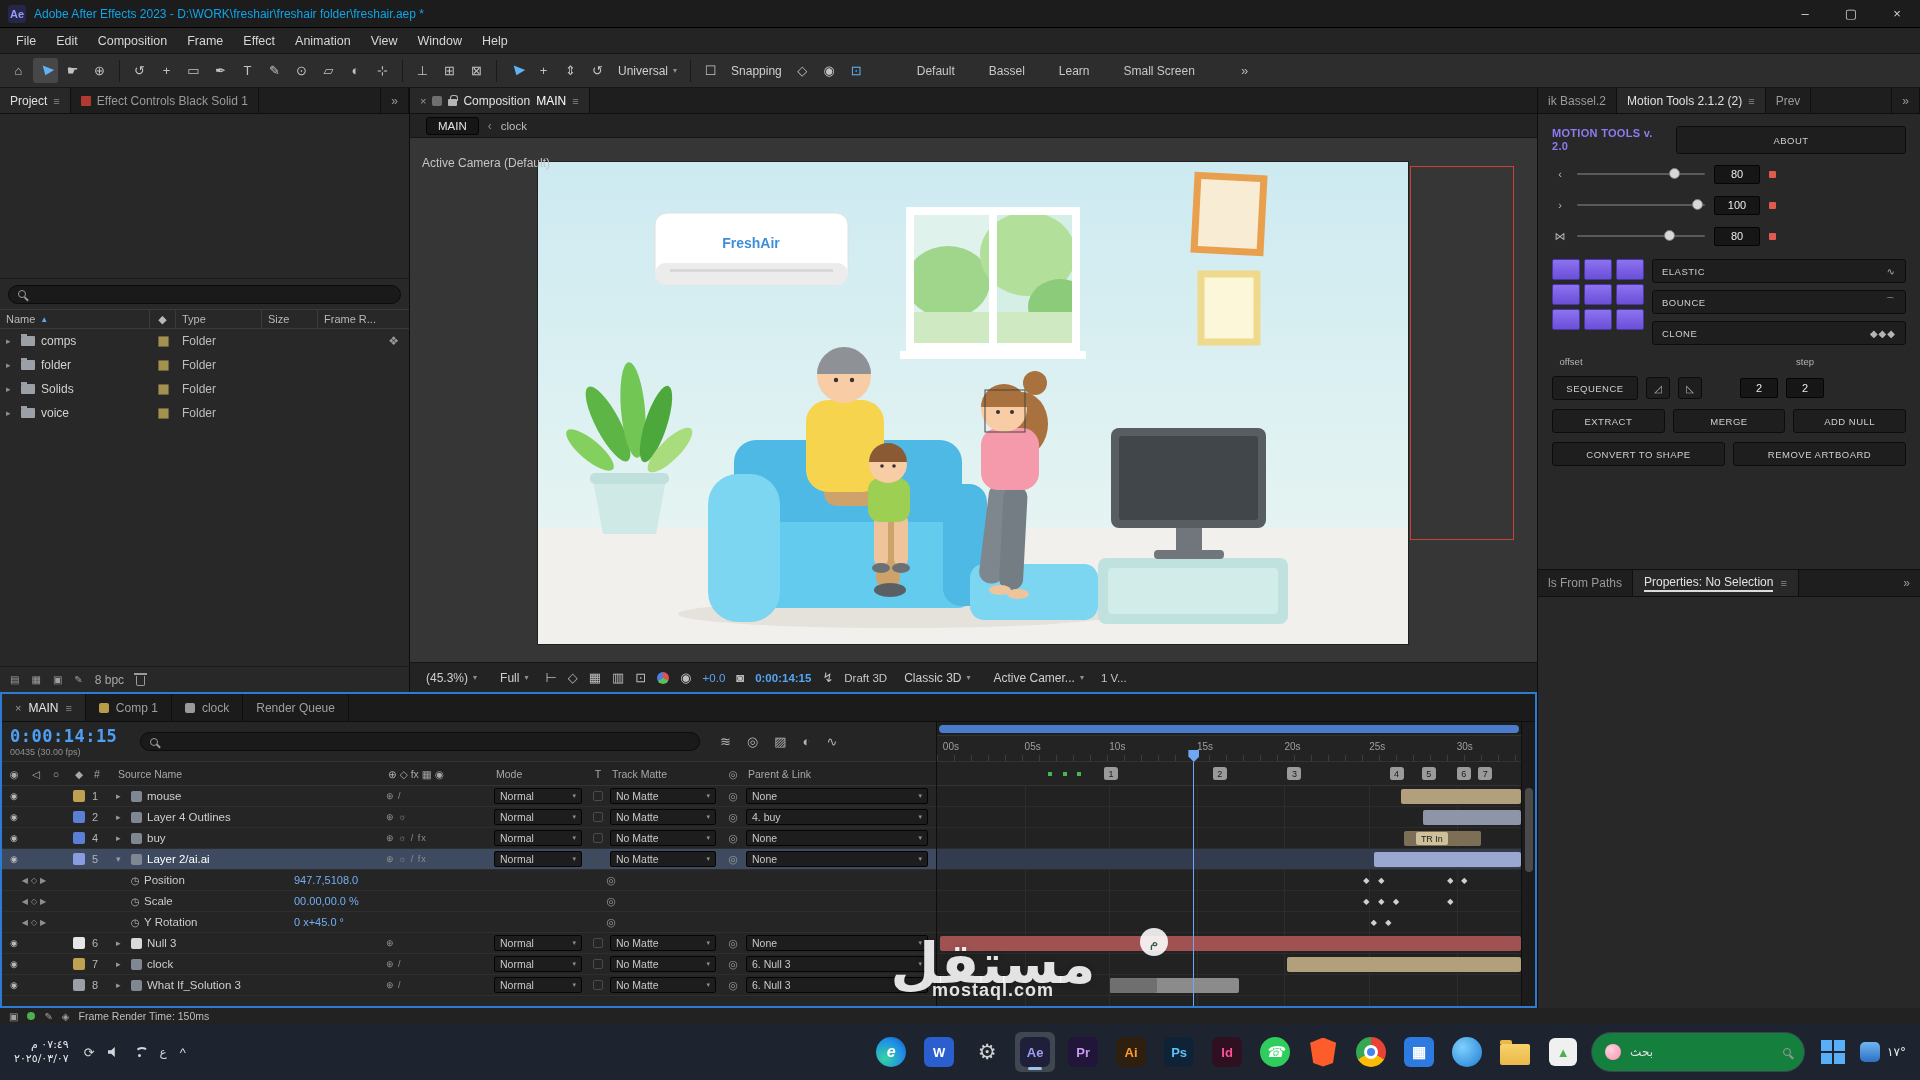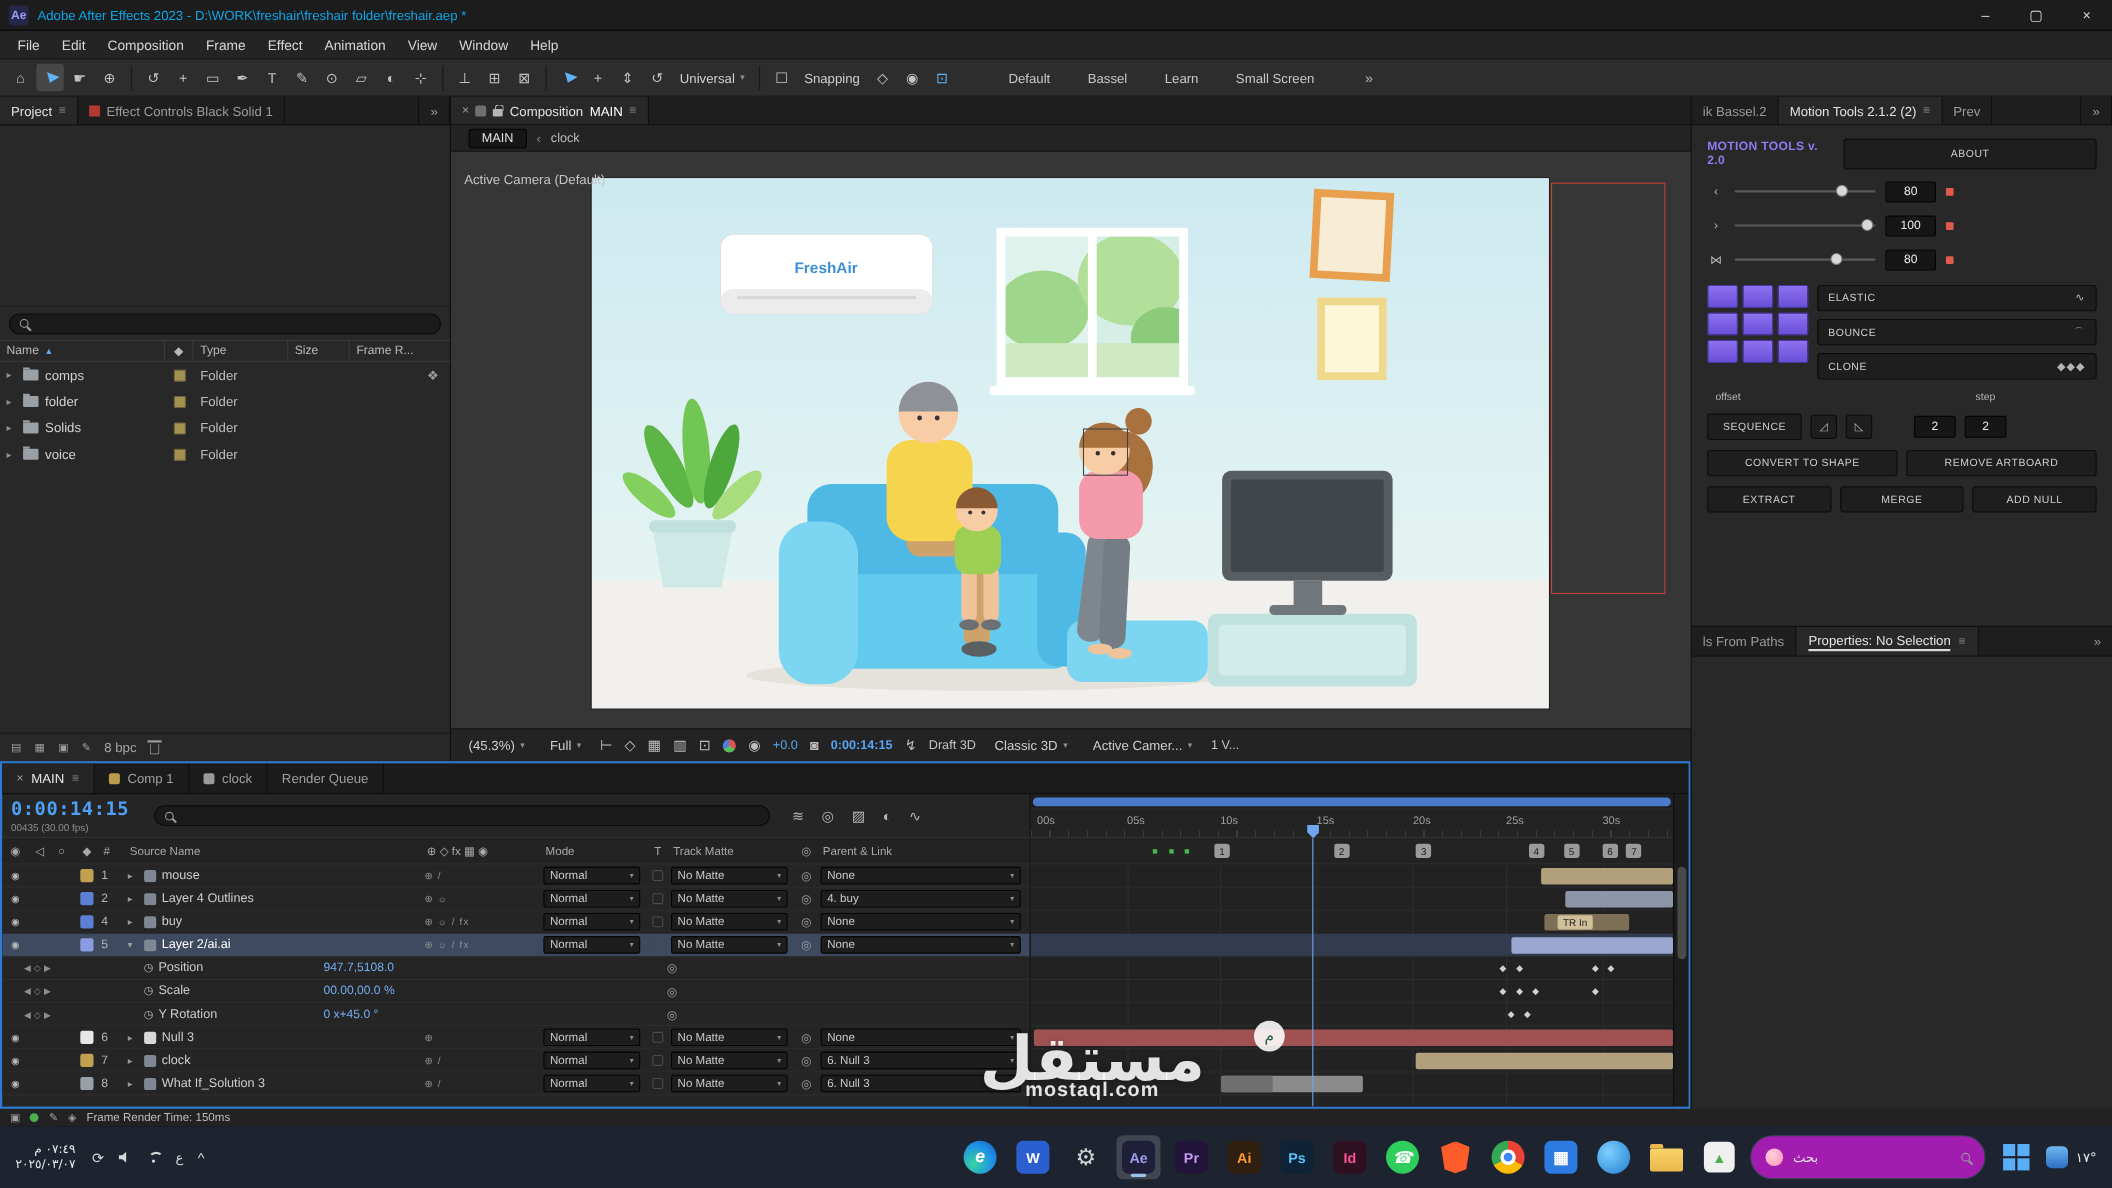--- a/index.html
+++ b/index.html
@@ -211,21 +211,21 @@
 .gearic{color:#d0d0d0;font-size:21px}
 .edge{width:30px;height:30px;border-radius:50%;background:radial-gradient(circle at 30% 70%,#35d4a0,#1f8ee8 60%,#1556b8);color:#fff;font-weight:bold;display:flex;align-items:center;justify-content:center;font-size:16px}
 .wab{width:30px;height:30px;border-radius:50%;background:#2fce5c;color:#fff;display:flex;align-items:center;justify-content:center;font-size:15px}
 .brave{width:26px;height:29px;background:#ff5c2b;clip-path:polygon(50% 0,100% 18%,88% 88%,50% 100%,12% 88%,0 18%)}
 .chrome{width:30px;height:30px;border-radius:50%;background:conic-gradient(#ea4335 0 120deg,#fbbc05 120deg 240deg,#34a853 240deg 360deg);position:relative}
 .chrome::after{content:"";position:absolute;inset:8px;border-radius:50%;background:#4285f4;border:3px solid #fff}
 .globe{width:30px;height:30px;border-radius:50%;background:radial-gradient(circle at 35% 35%,#7fd0ff,#1f7ed0)}
 .tfold{width:30px;height:21px;background:linear-gradient(#f8d36a,#eab74a);border-radius:2px;position:relative;margin-top:4px}
 .tfold::before{content:"";position:absolute;top:-4px;left:0;width:12px;height:4px;background:#eab74a;border-radius:2px 2px 0 0}
 .photos{width:28px;height:28px;background:#f0f0f0;border-radius:6px;display:flex;align-items:center;justify-content:center;color:#4caf50;font-size:13px}
-.search-pill{width:214px;height:40px;border-radius:20px;background:#a21caf;border:1px solid #3a4254;display:flex;align-items:center;gap:9px;padding:0 13px;color:#e0e0e0;font-family:"DejaVu Sans",sans-serif;font-size:12px}
+.search-pill{width:214px;height:40px;border-radius:20px;background:#15803d;border:1px solid #3a4254;display:flex;align-items:center;gap:9px;padding:0 13px;color:#e0e0e0;font-family:"DejaVu Sans",sans-serif;font-size:12px}
 .flower{width:16px;height:16px;border-radius:50%;background:radial-gradient(circle at 35% 35%,#ffd2e0,#ff8fb3);flex:none}
 .pillmag{margin-left:auto}
 .winlogo{width:24px;height:24px;display:grid;grid-template-columns:11px 11px;grid-template-rows:11px 11px;gap:2px}
 .winlogo i{background:#58aef7}
 .tb-weather{margin-left:auto;display:flex;align-items:center;gap:7px;color:#eaeaea;font-size:12px;font-family:"DejaVu Sans",sans-serif}
 .wic{width:20px;height:20px;border-radius:5px;background:linear-gradient(#6fb7f2,#2d6fc4)}
 
 
 .watermark{position:absolute;left:828px;top:936px;width:330px;text-align:center;z-index:50;pointer-events:none}
 .wm-ar{font-family:"DejaVu Sans",sans-serif;font-size:56px;font-weight:bold;color:rgba(255,255,255,.88);line-height:1;text-shadow:0 0 6px rgba(0,0,0,.25)}
@@ -1058,27 +1058,27 @@
         <span>step</span>
       </div>
       <div class="mt-seq">
         <span class="btn seqbtn">SEQUENCE</span>
         <span class="seq-ic">◿</span>
         <span class="seq-ic">◺</span>
         <span class="seq-box push">2</span>
         <span class="seq-box mr">2</span>
       </div>
       <div class="mt-row">
-        <span class="btn">CONVERT TO SHAPE</span>
-        <span class="btn">REMOVE ARTBOARD</span>
-      </div>
-      <div class="mt-row">
         <span class="btn">EXTRACT</span>
         <span class="btn">MERGE</span>
         <span class="btn">ADD NULL</span>
+      </div>
+      <div class="mt-row">
+        <span class="btn">CONVERT TO SHAPE</span>
+        <span class="btn">REMOVE ARTBOARD</span>
       </div>
     </div>
     <div class="props-tabs">
       <span class="ptab-i">ls From Paths</span>
       <span class="ptab-a">
           <span class="ul">Properties: No Selection</span>
           <span class="mic">≡</span>
         </span>
       <span class="ptab-i" style="margin-left:auto">»</span>
     </div>

